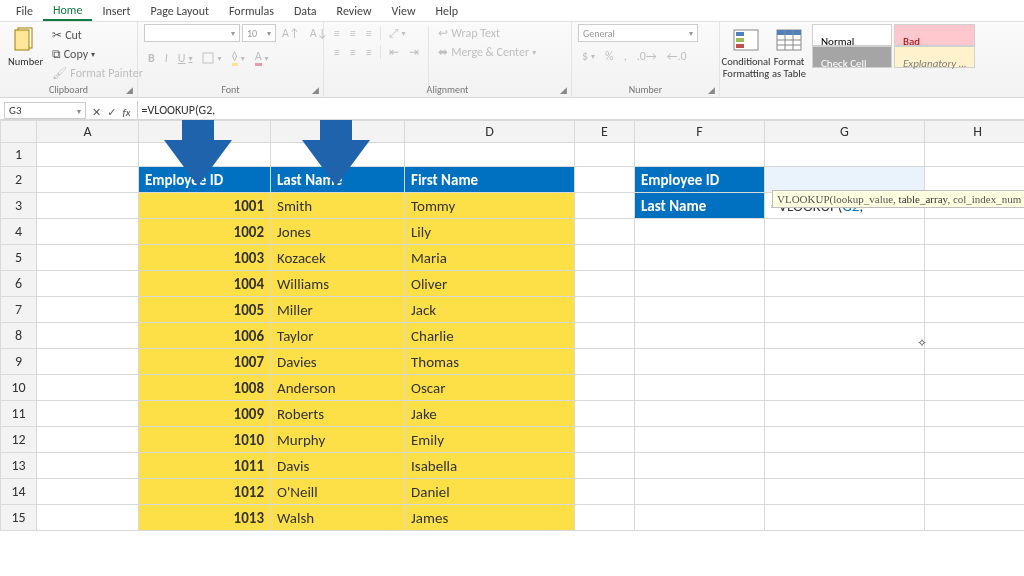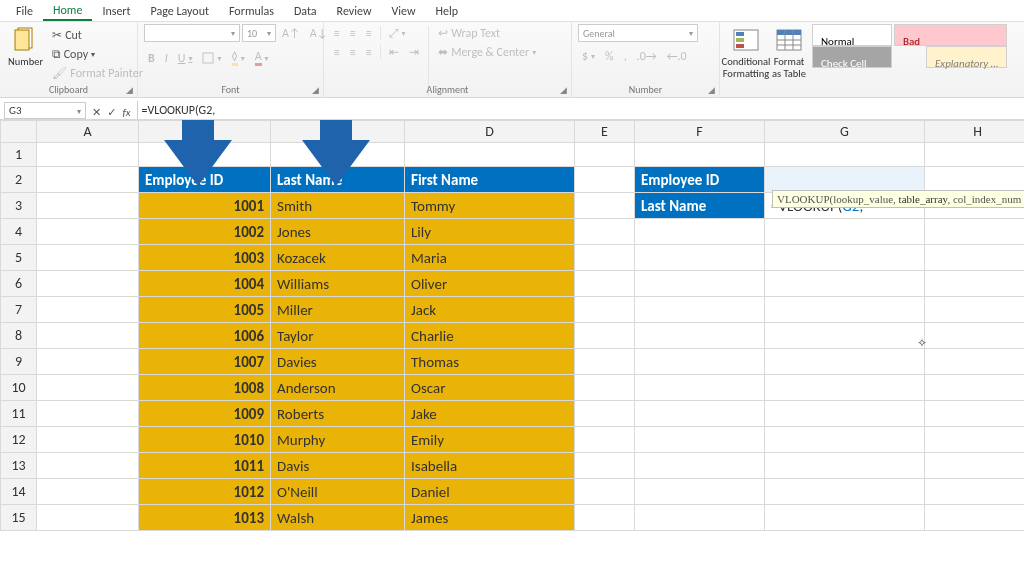--- a/index.html
+++ b/index.html
@@ -25,38 +25,38 @@
 
   
   .dim-input{background:#fff;border:1px solid #ccc;font-size:10px;padding:1px 4px;color:#999;height:18px;display:inline-flex;align-items:center;gap:2px;}
 
   
   .style-gallery{display:grid;grid-template-columns:auto auto;grid-auto-rows:20px;gap:2px;}
   .style-cell{border:1px solid #d0d0d0;padding:10px 8px;font-size:11px;min-width:80px;}
   .sc-normal{background:#fff;color:#000;}
   .sc-bad{background:#ffc7ce;color:#9c0006;}
   .sc-check{background:#a5a5a5;color:#fff;}
-  .sc-explain{background:#fff2cc;color:#7f7f7f;font-style:italic;margin-left:32px;}
+  .sc-explain{background:#fff2cc;color:#7f7f7f;font-style:italic;}
 
   
   .formula-row{display:flex;align-items:flex-end;border-bottom:1px solid #d8d8d8;height:22px;background:#fff;}
   .name-box{width:82px;border:1px solid #ccc;padding:1px 4px;font-size:11px;margin-left:4px;display:flex;align-items:center;justify-content:space-between;}
   .fx-btns{display:flex;gap:6px;padding:0 6px;font-size:11px;color:#555;}
   .formula-bar{flex:1;border-left:1px solid #ccc;padding:2px 4px;font-size:12px;font-family:Calibri,Arial;}
 
   
   .grid-wrap{position:relative;overflow:hidden;height:456px;background:#fff;}
   table.sheet{border-collapse:collapse;table-layout:fixed;width:1px;}
   table.sheet th, table.sheet td{border:1px solid #d9d9d9;font-size:15px;font-family:Calibri,Arial;padding:0 6px;height:26px;overflow:hidden;white-space:nowrap;}
   table.sheet thead th{background:#f3f3f3;font-weight:normal;color:#333;text-align:center;font-size:14px;height:22px;}
   table.sheet tbody th{background:#f3f3f3;font-weight:normal;color:#333;text-align:center;width:36px;font-size:14px;}
   .colA{width:102px;} .colB{width:132px;} .colC{width:134px;} .colD{width:170px;} .colE{width:60px;} .colF{width:130px;} .colG{width:160px;} .colH{width:106px;}
 
   td.blue-hd{background:#0070c0;color:#fff;font-weight:bold;}
-  td.data{background:#eab308;border:1px solid #333;margin-left:28px;}
+  td.data{background:#fde047;border:1px solid #333;margin-left:28px;}
   td.idcell{text-align:right;font-weight:bold;}
   td.lookup-input{border:2px solid #7aacdb;background:#eaf2fb;}
   tr.r1 td, tr.r1 th{height:24px;}
   thead th.sel{background:#d6e7d6;}
   tbody th.sel{background:#d6e7d6;}
 
   .formula-cell{font-size:14px;position:relative;}
   .formula-cell .g2ref{color:#0070c0;}
 
   

